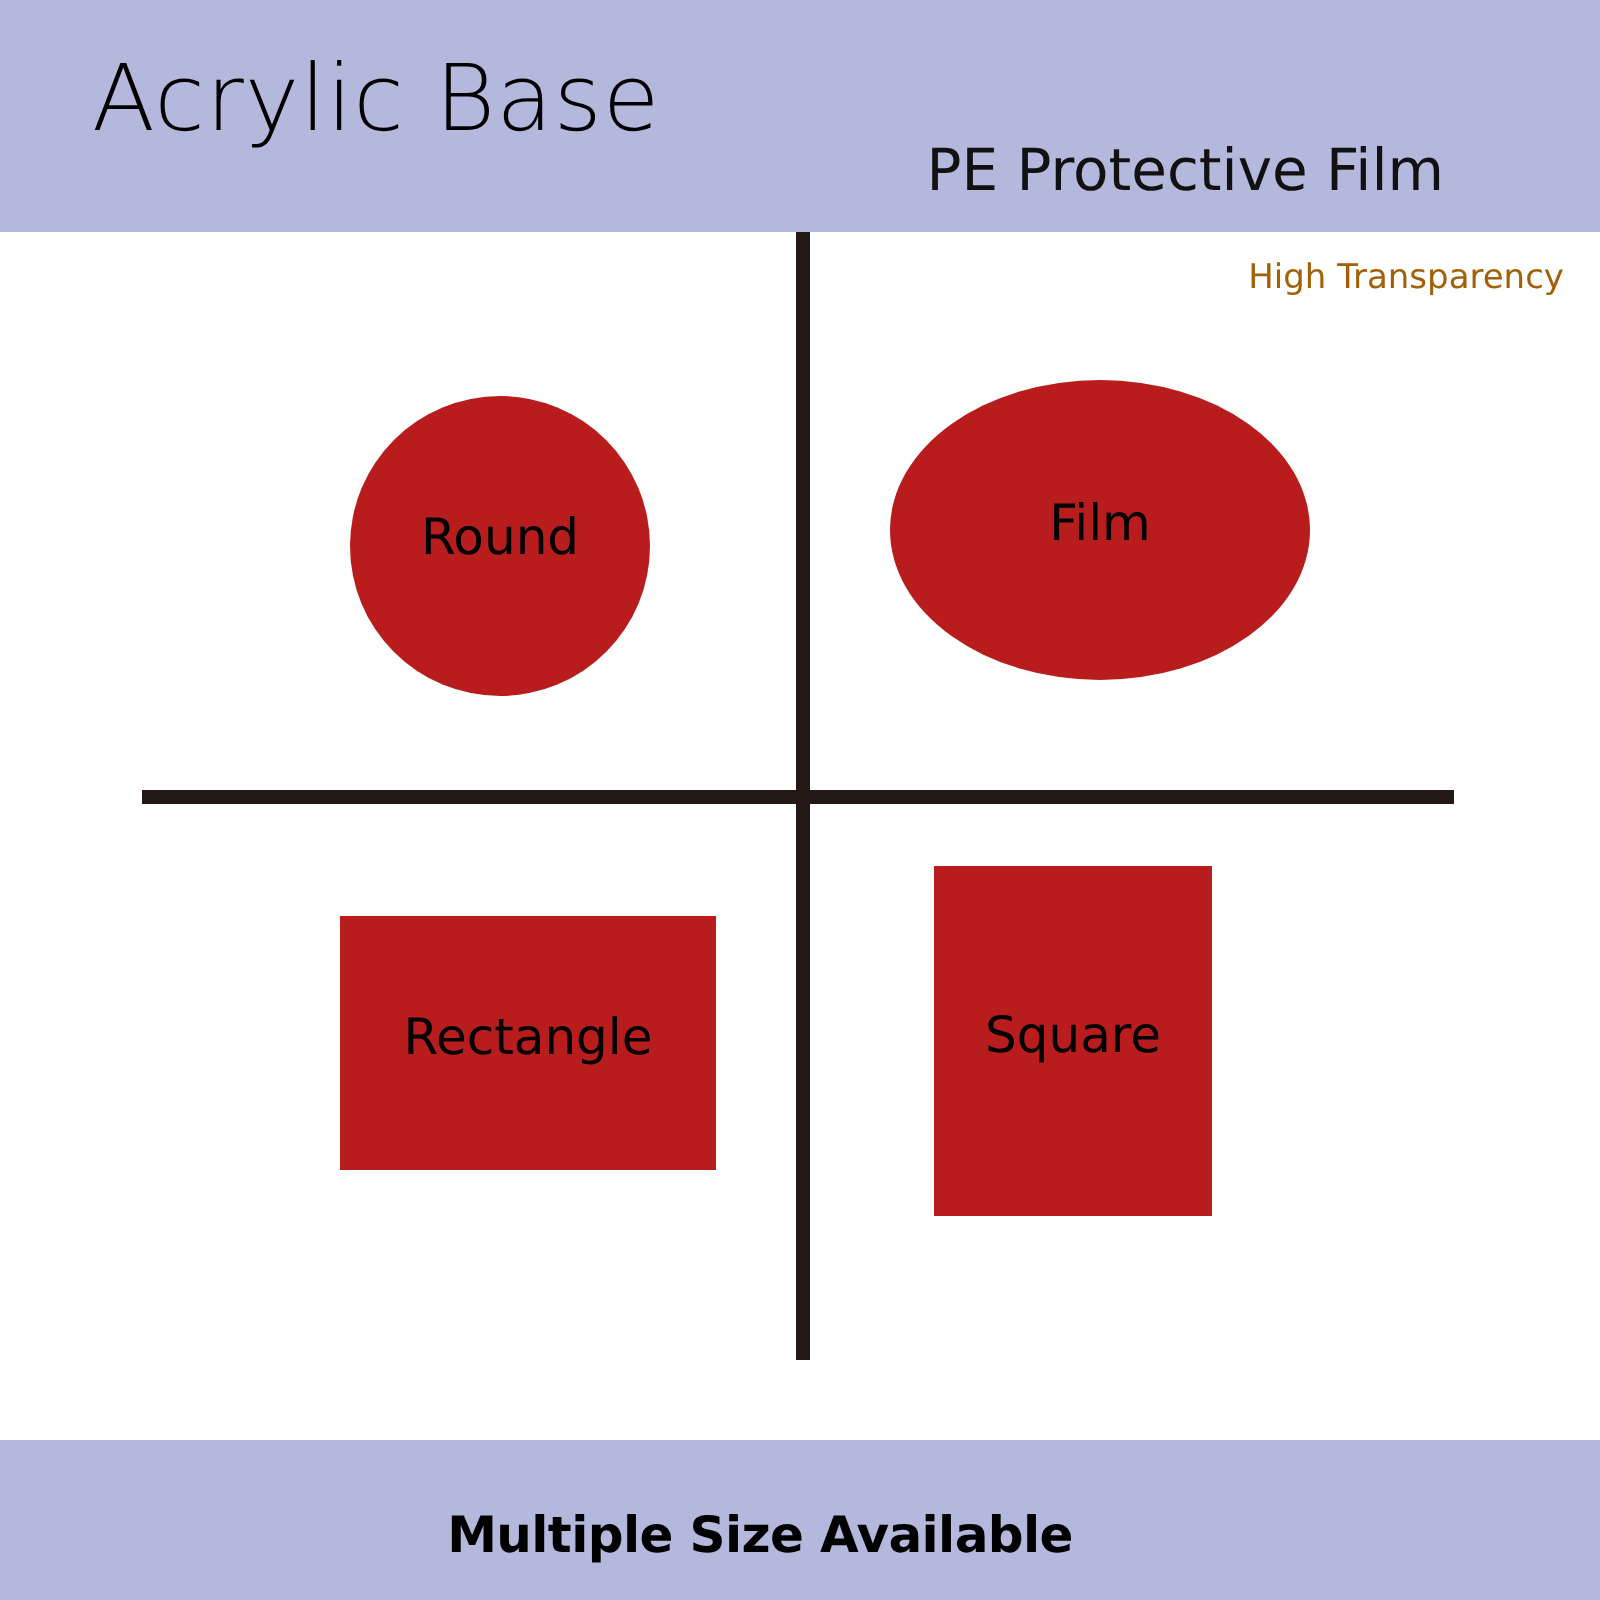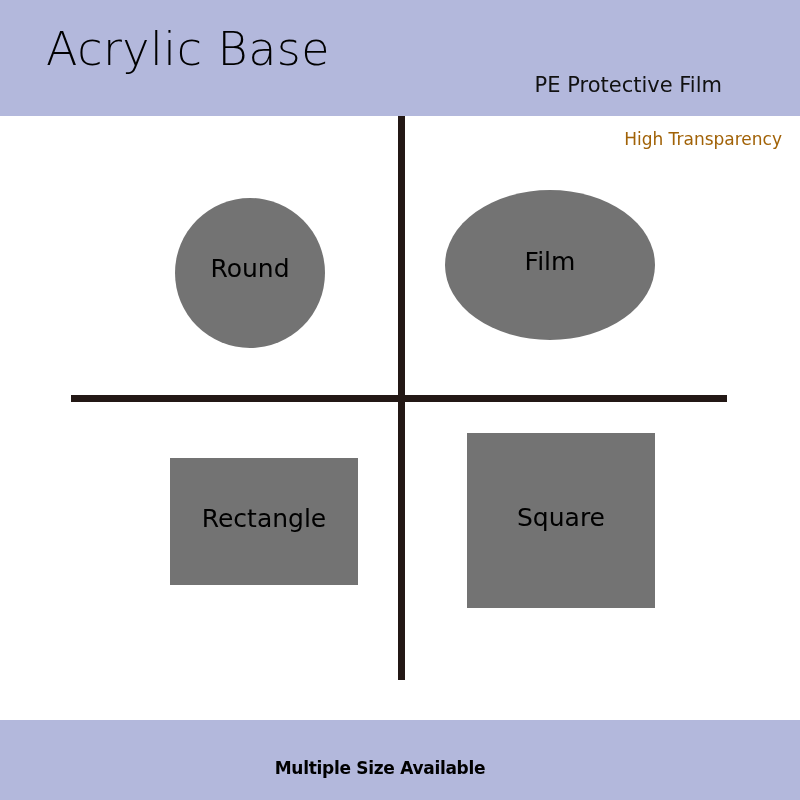--- a/index.html
+++ b/index.html
@@ -46,21 +46,21 @@
     letter-spacing: 0.5px;
     color: #000000;
     white-space: nowrap;
   }
   #subtitle {
     position: absolute;
     right: 78px;
     top: 70px;
     font-family: "DejaVu Sans", sans-serif;
     font-weight: 400;
-    font-size: 21px;
+    font-size: 29px;
     line-height: 30px;
     color: #111111;
     white-space: nowrap;
   }
   #tagline {
     position: absolute;
     right: 18px;
     top: 128px;
     font-family: "DejaVu Sans", sans-serif;
     font-weight: 400;
@@ -70,21 +70,21 @@
     white-space: nowrap;
   }
   #footer-text {
     position: absolute;
     left: 0;
     top: 752px;
     width: 760px;
     text-align: center;
     font-family: "DejaVu Sans", sans-serif;
     font-weight: 700;
-    font-size: 17px;
+    font-size: 25px;
     line-height: 32px;
     letter-spacing: -0.3px;
     color: #000000;
     white-space: nowrap;
   }
 
   
   .divider {
     position: absolute;
     background: #231815;
@@ -98,21 +98,21 @@
   #divider-horizontal {
     left: 71px;
     top: 395px;
     width: 656px;
     height: 7px;
   }
 
   
   .shape {
     position: absolute;
-    background: #737373;
+    background: #b91c1c;
     display: flex;
     align-items: center;
     justify-content: center;
   }
   .shape-label {
     font-family: "DejaVu Sans", sans-serif;
     font-weight: 400;
     font-size: 25px;
     color: #000000;
     white-space: nowrap;
@@ -141,21 +141,21 @@
     left: 170px;
     top: 458px;
     width: 188px;
     height: 127px;
   }
   #shape-rectangle .shape-label { transform: translateY(-3px); }
 
   #shape-square {
     left: 467px;
     top: 433px;
-    width: 188px;
+    width: 139px;
     height: 175px;
   }
   #shape-square .shape-label { transform: translateY(-3px); }
 </style>
 </head>
 <body>
 
 <div id="canvas">
 
   <div id="top-banner" class="banner"></div>

